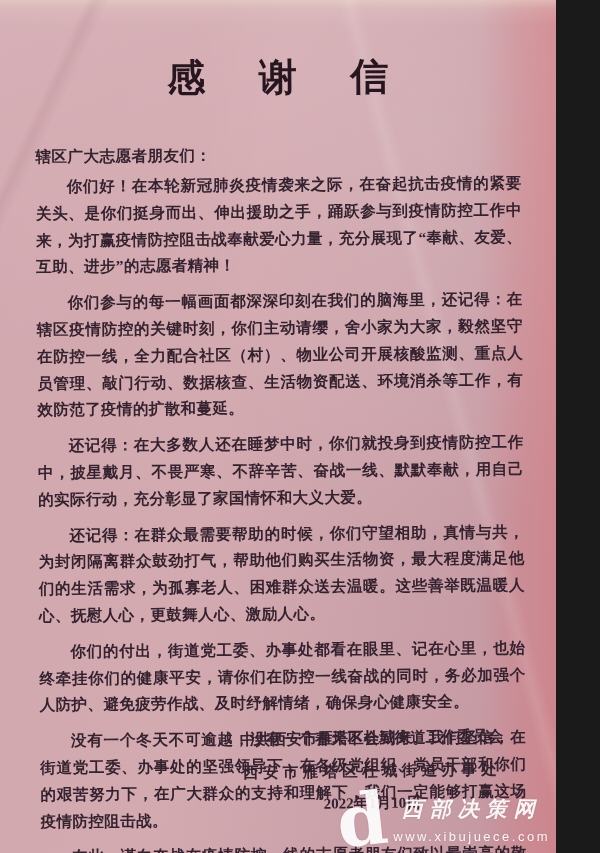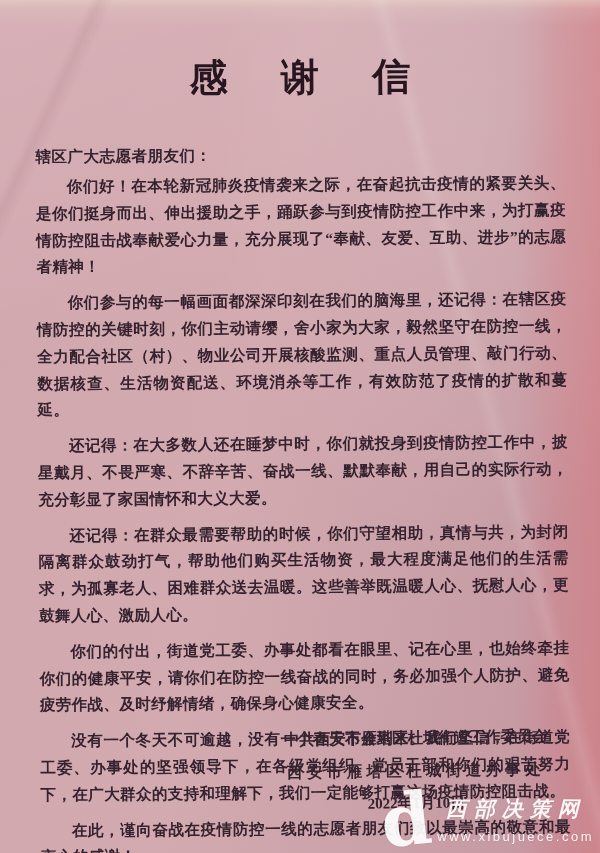--- a/index.html
+++ b/index.html
@@ -1,18 +1,18 @@
 <!DOCTYPE html>
 <html><head>
 <meta charset="utf-8">
 <style>
   html, body { margin: 0; padding: 0; background: #1a1a1a; }
   .photo {
     position: relative;
-    width: 600px;
+    width: 556px;
     height: 853px;
     overflow: hidden;
     font-family: "Liberation Serif", "DejaVu Serif", serif;
     background:
       linear-gradient(to bottom, rgba(236,214,200,0.55) 0px, rgba(236,214,200,0.18) 9px, rgba(236,214,200,0) 26px),
       linear-gradient(to right, rgba(0,0,0,0) 86%, rgba(214,111,118,0.28) 93%, rgba(216,116,121,0.5) 100%),
       linear-gradient(160deg, rgba(255,255,255,0.10) 0%, rgba(255,255,255,0) 35%),
       linear-gradient(100deg, #d2a8af 0%, #d3aab0 42%, #cba1a9 70%, #c2959f 100%);
   }
   

